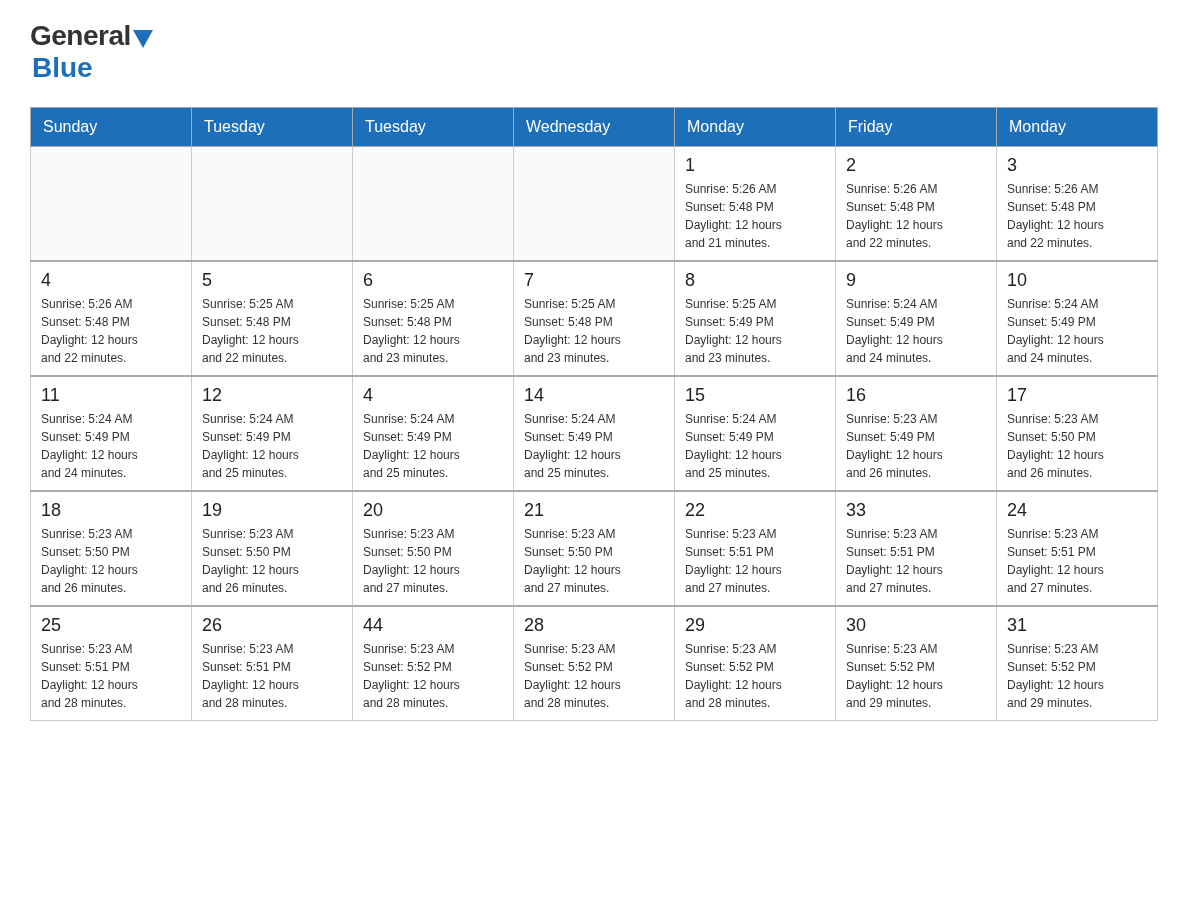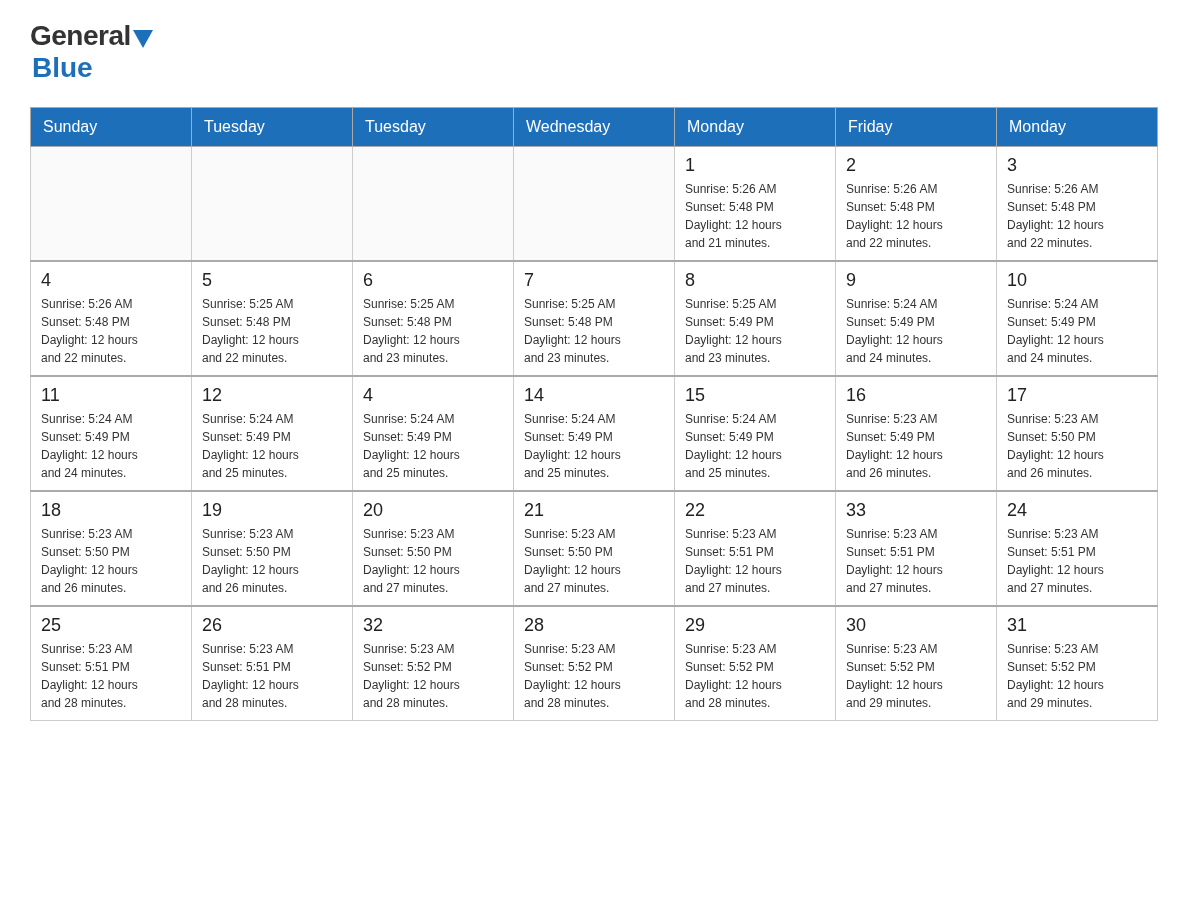--- a/index.html
+++ b/index.html
@@ -242,21 +242,21 @@
       <tr class="row-divider">
         <td>
           <div class="day-number">25</div>
           <div class="day-info">Sunrise: 5:23 AM<br>Sunset: 5:51 PM<br>Daylight: 12 hours<br>and 28 minutes.</div>
         </td>
         <td>
           <div class="day-number">26</div>
           <div class="day-info">Sunrise: 5:23 AM<br>Sunset: 5:51 PM<br>Daylight: 12 hours<br>and 28 minutes.</div>
         </td>
         <td>
-          <div class="day-number">32</div>
+          <div class="day-number">44</div>
           <div class="day-info">Sunrise: 5:23 AM<br>Sunset: 5:52 PM<br>Daylight: 12 hours<br>and 28 minutes.</div>
         </td>
         <td>
           <div class="day-number">28</div>
           <div class="day-info">Sunrise: 5:23 AM<br>Sunset: 5:52 PM<br>Daylight: 12 hours<br>and 28 minutes.</div>
         </td>
         <td>
           <div class="day-number">29</div>
           <div class="day-info">Sunrise: 5:23 AM<br>Sunset: 5:52 PM<br>Daylight: 12 hours<br>and 28 minutes.</div>
         </td>

